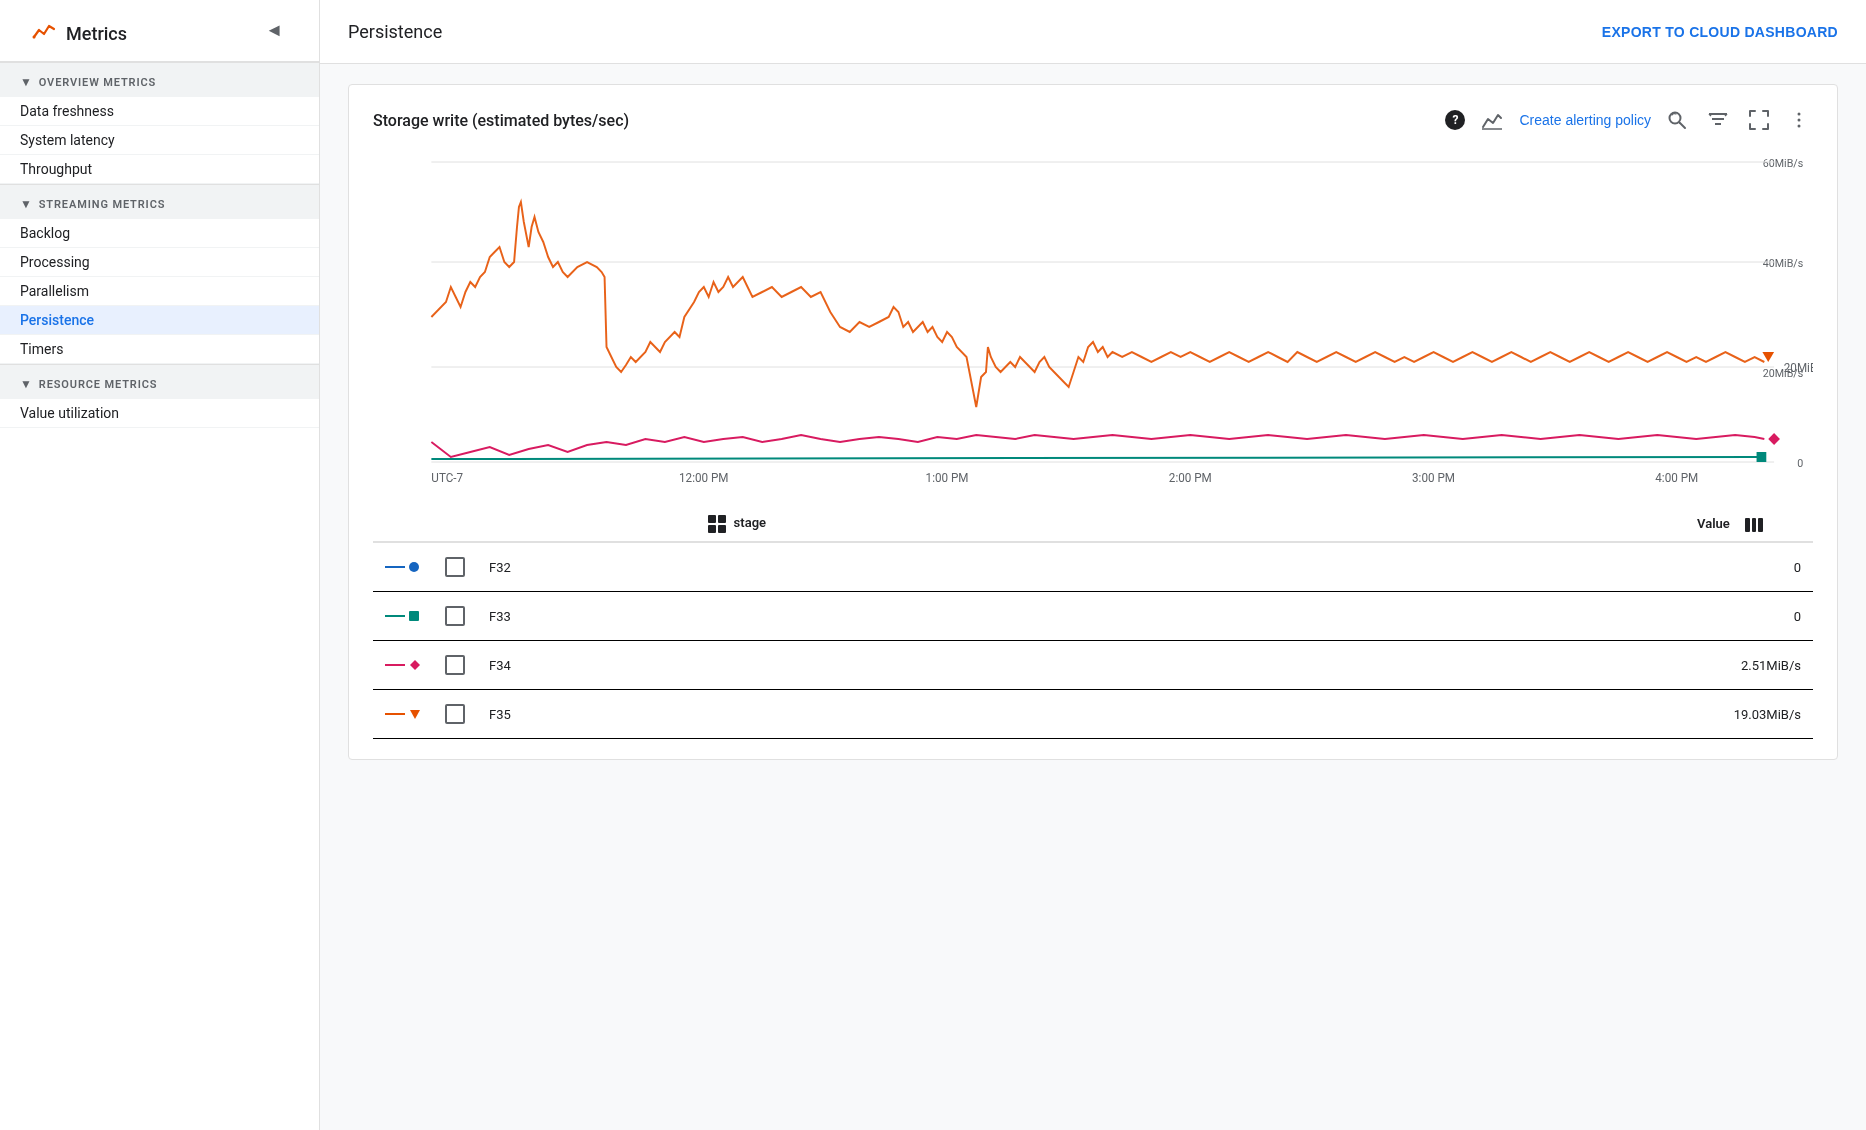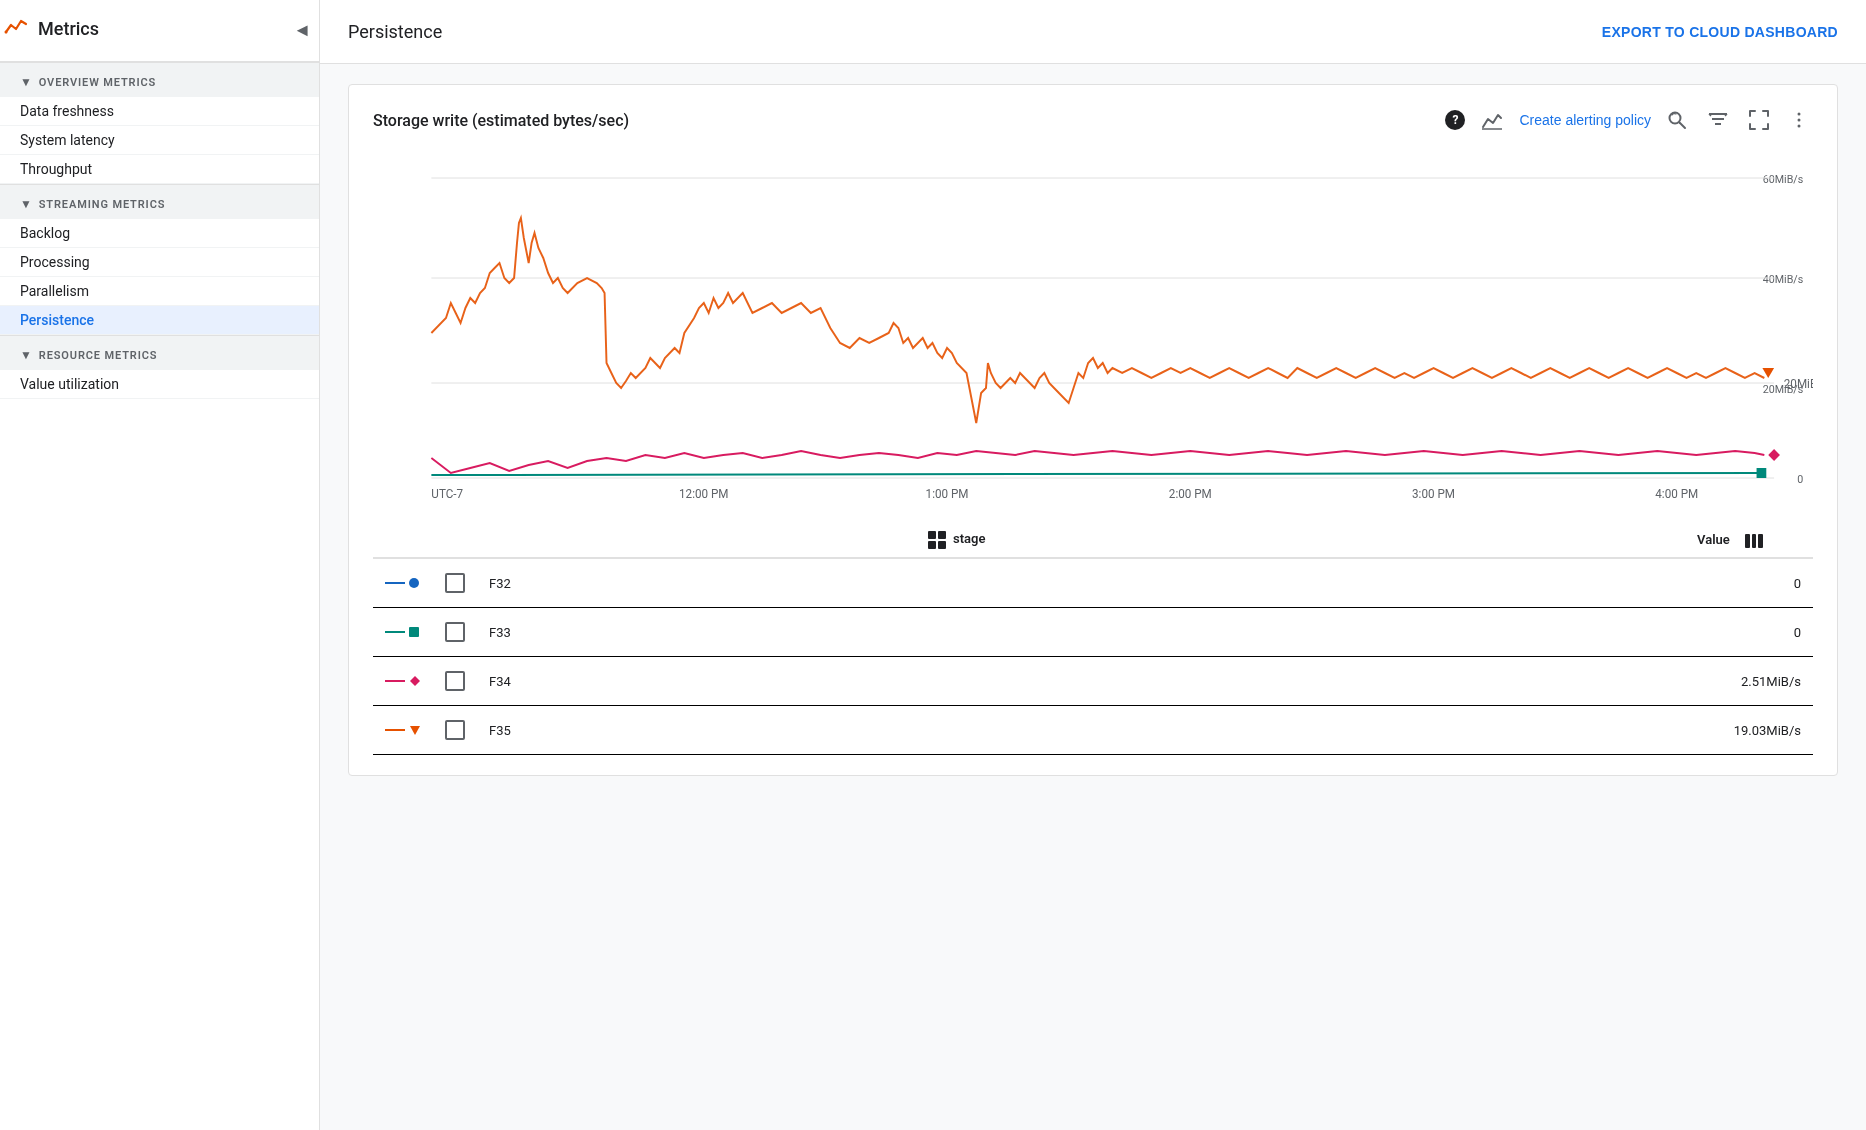--- a/index.html
+++ b/index.html
@@ -11,23 +11,23 @@
       min-width: 320px;
       background: #fff;
       border-right: 1px solid #e0e0e0;
       display: flex;
       flex-direction: column;
       height: 100%;
       overflow-y: auto;
     }
     .sidebar-header {
       display: flex;
-      align-items: flex-start;
+      align-items: flex-end;
       justify-content: space-between;
-      padding: 16px 4px;
+      padding: 16px 32px;
       border-bottom: 1px solid #e0e0e0;
     }
     .sidebar-logo {
       display: flex;
       align-items: center;
       gap: 10px;
       font-size: 18px;
       font-weight: 500;
       color: #202124;
     }
@@ -115,21 +115,21 @@
       background: #fff;
       border: 1px solid #e0e0e0;
       border-radius: 4px;
       padding: 20px 24px;
     }
 
     .chart-toolbar {
       display: flex;
       align-items: center;
       gap: 12px;
-      margin-bottom: 28px;
+      margin-bottom: 12px;
     }
     .chart-title {
       font-size: 16px;
       font-weight: 500;
       color: #202124;
       flex: 1;
     }
     .help-icon {
       display: inline-flex;
       align-items: center;
@@ -186,21 +186,21 @@
       border-collapse: collapse;
     }
     .legend-table thead tr {
       border-bottom: 2px solid #e0e0e0;
     }
     .legend-table th {
       font-size: 13px;
       font-weight: 600;
       color: #202124;
       padding: 8px 12px;
-      text-align: right;
+      text-align: center;
     }
     .legend-table th.value-col {
       text-align: right;
     }
     .legend-table td {
       padding: 14px 12px;
       font-size: 13px;
       color: #202124;
       border-bottom: 1px solid #000000;
     }
@@ -253,20 +253,21 @@
   <div class="nav-item">Throughput</div>
 
   <div class="section-header">
     <span class="chevron">▼</span>
     <span>STREAMING METRICS</span>
   </div>
   <div class="nav-item">Backlog</div>
   <div class="nav-item">Processing</div>
   <div class="nav-item">Parallelism</div>
   <div class="nav-item active">Persistence</div>
+  <div class="nav-item">Timers</div>
 
   <div class="section-header">
     <span class="chevron">▼</span>
     <span>RESOURCE METRICS</span>
   </div>
   <div class="nav-item">Value utilization</div>
 </div>
 
 <div id="main">
 

